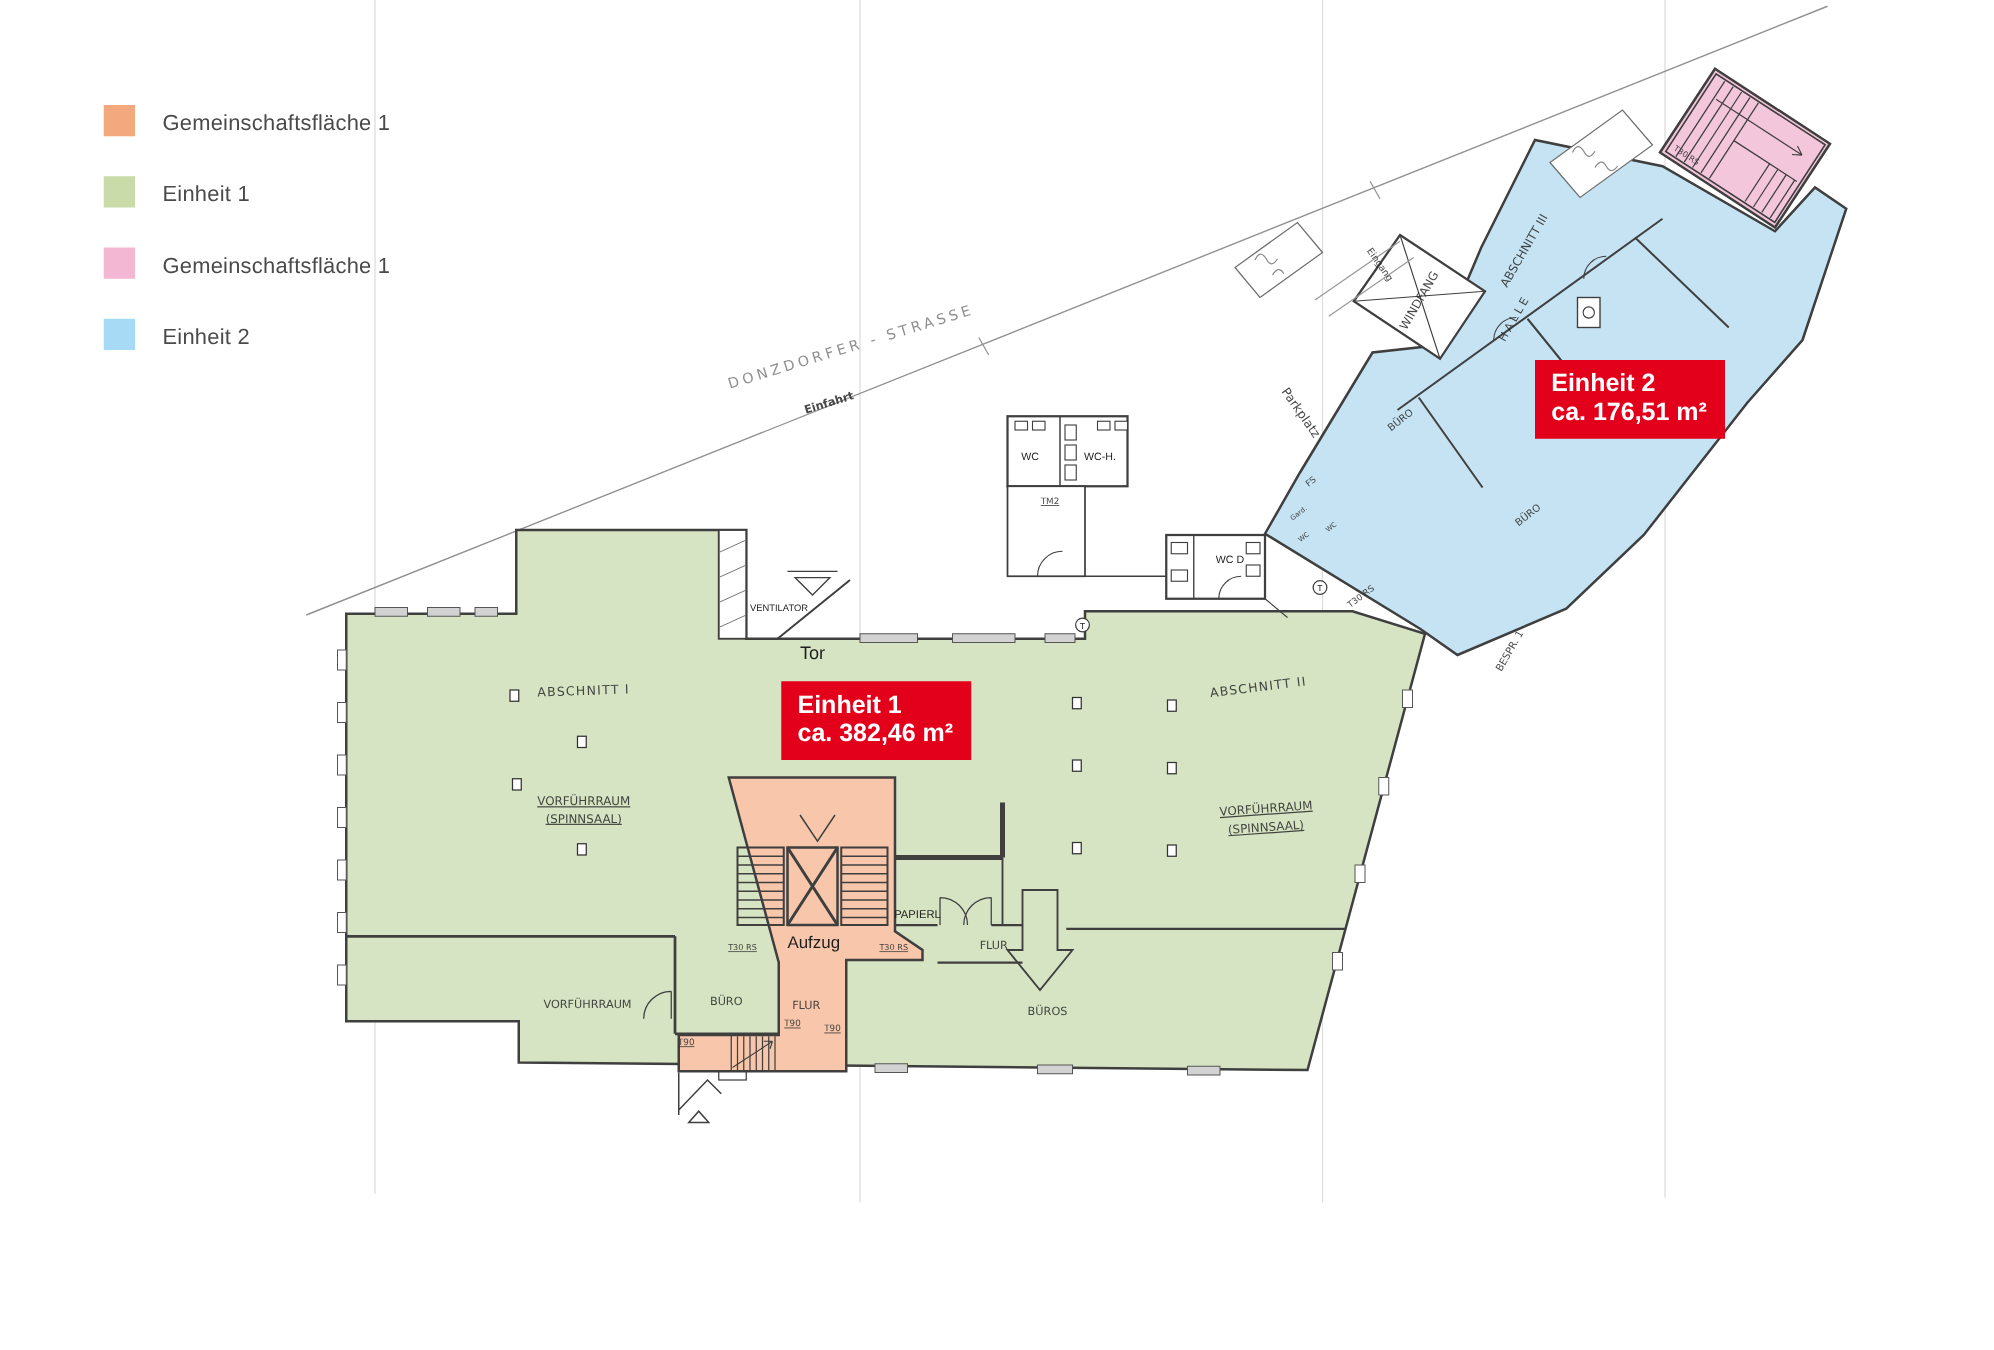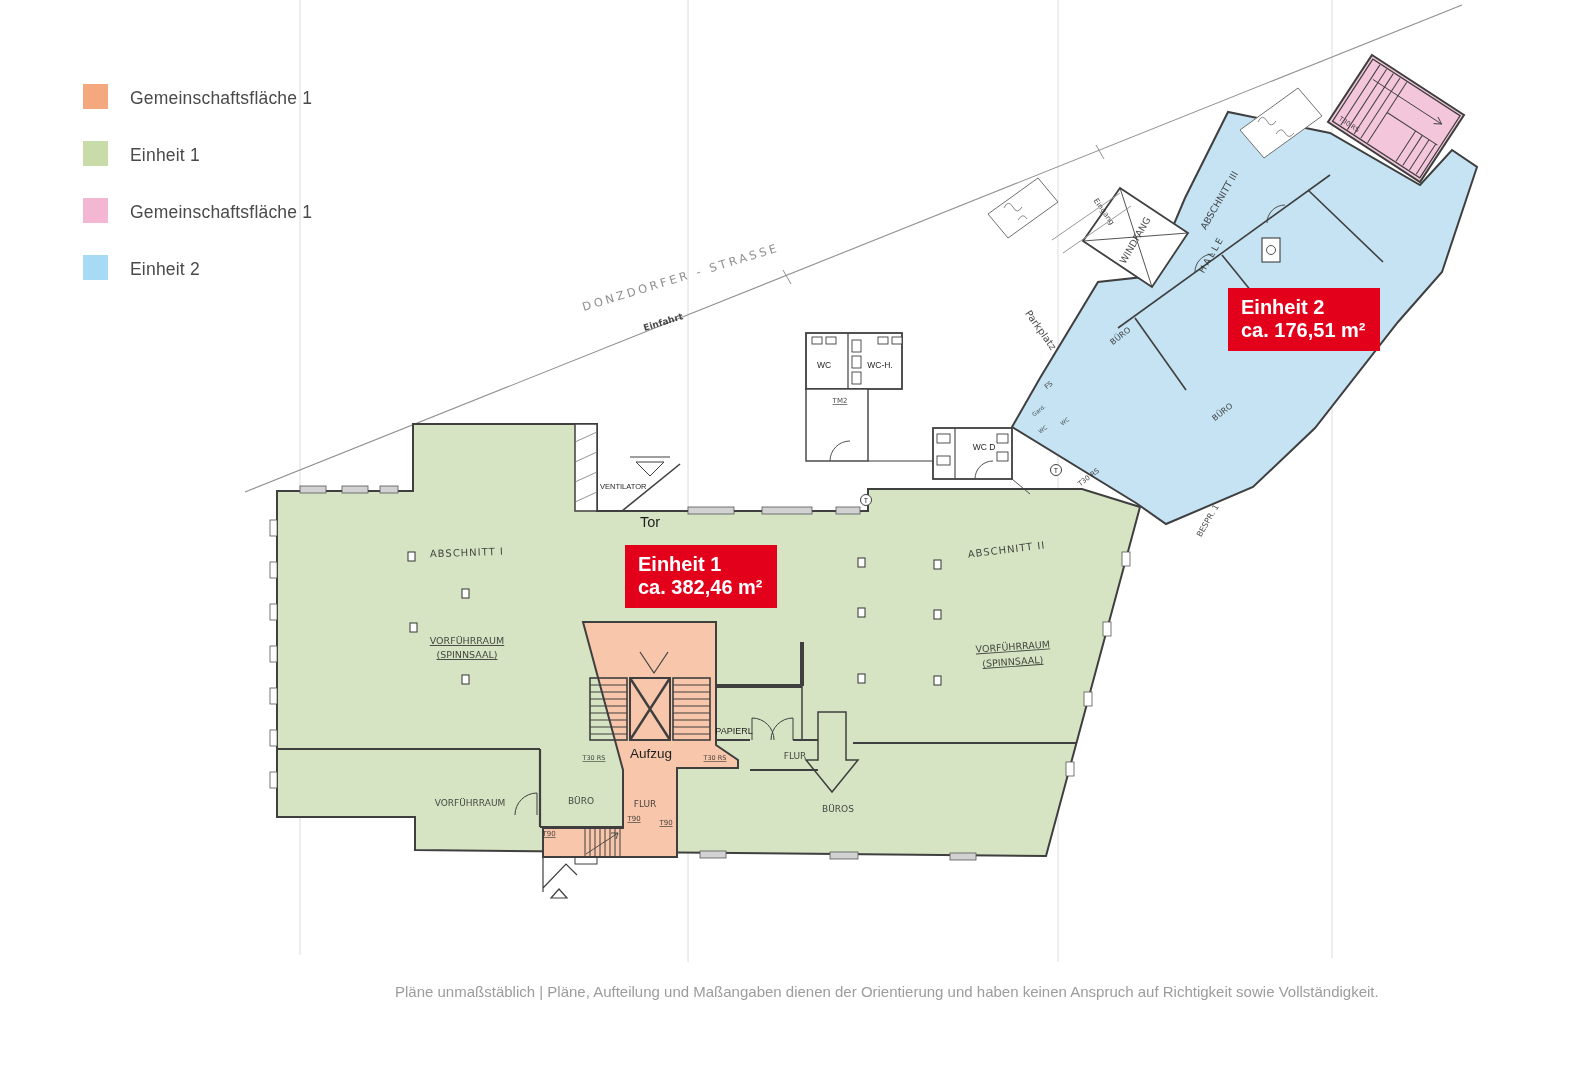--- a/index.html
+++ b/index.html
@@ -283,16 +283,15 @@
 <div class="badge badge-1" style="background: rgb(226, 0, 26);">
   <div>Einheit 1</div>
   <div>ca. 382,46 m²</div>
 </div>
 <div class="badge badge-2" style="background: rgb(226, 0, 26);">
   <div>Einheit 2</div>
   <div>ca. 176,51 m²</div>
 </div>
 
 <div class="disclaimer">
-  <div>Pläne unmaßstäblich | Pläne, Aufteilung und Maßangaben dienen der Orientierung und haben keinen Anspruch auf Richtigkeit sowie Vollständigkeit.</div>
 </div>
 
 </div>
 
 </body></html>

